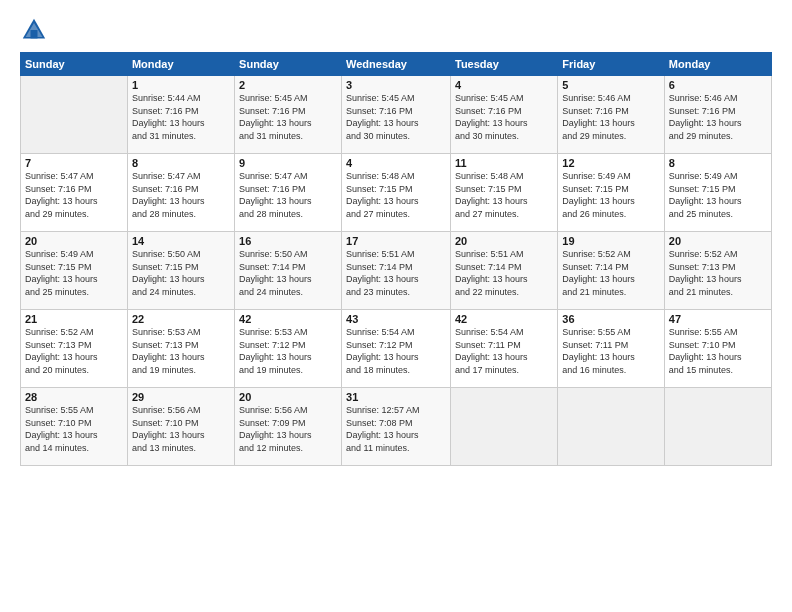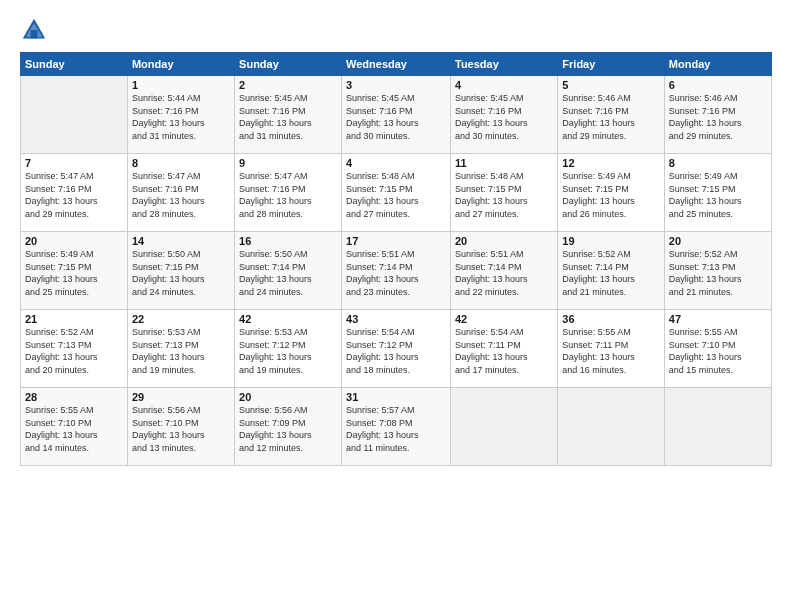--- a/index.html
+++ b/index.html
@@ -344,21 +344,21 @@
           </td>
           <td>
             <span class="day-num">20</span>
             <div class="day-info" style="white-space: pre-line;">Sunrise: 5:56 AM
 Sunset: 7:09 PM
 Daylight: 13 hours
 and 12 minutes.</div>
           </td>
           <td>
             <span class="day-num">31</span>
-            <div class="day-info" style="white-space: pre-line;">Sunrise: 5:57 AM
+            <div class="day-info" style="white-space: pre-line;">Sunrise: 12:57 AM
 Sunset: 7:08 PM
 Daylight: 13 hours
 and 11 minutes.</div>
           </td>
           <td class="empty-cell"></td>
           <td class="empty-cell"></td>
           <td class="empty-cell"></td>
         </tr>
       </tbody>
   </table>

